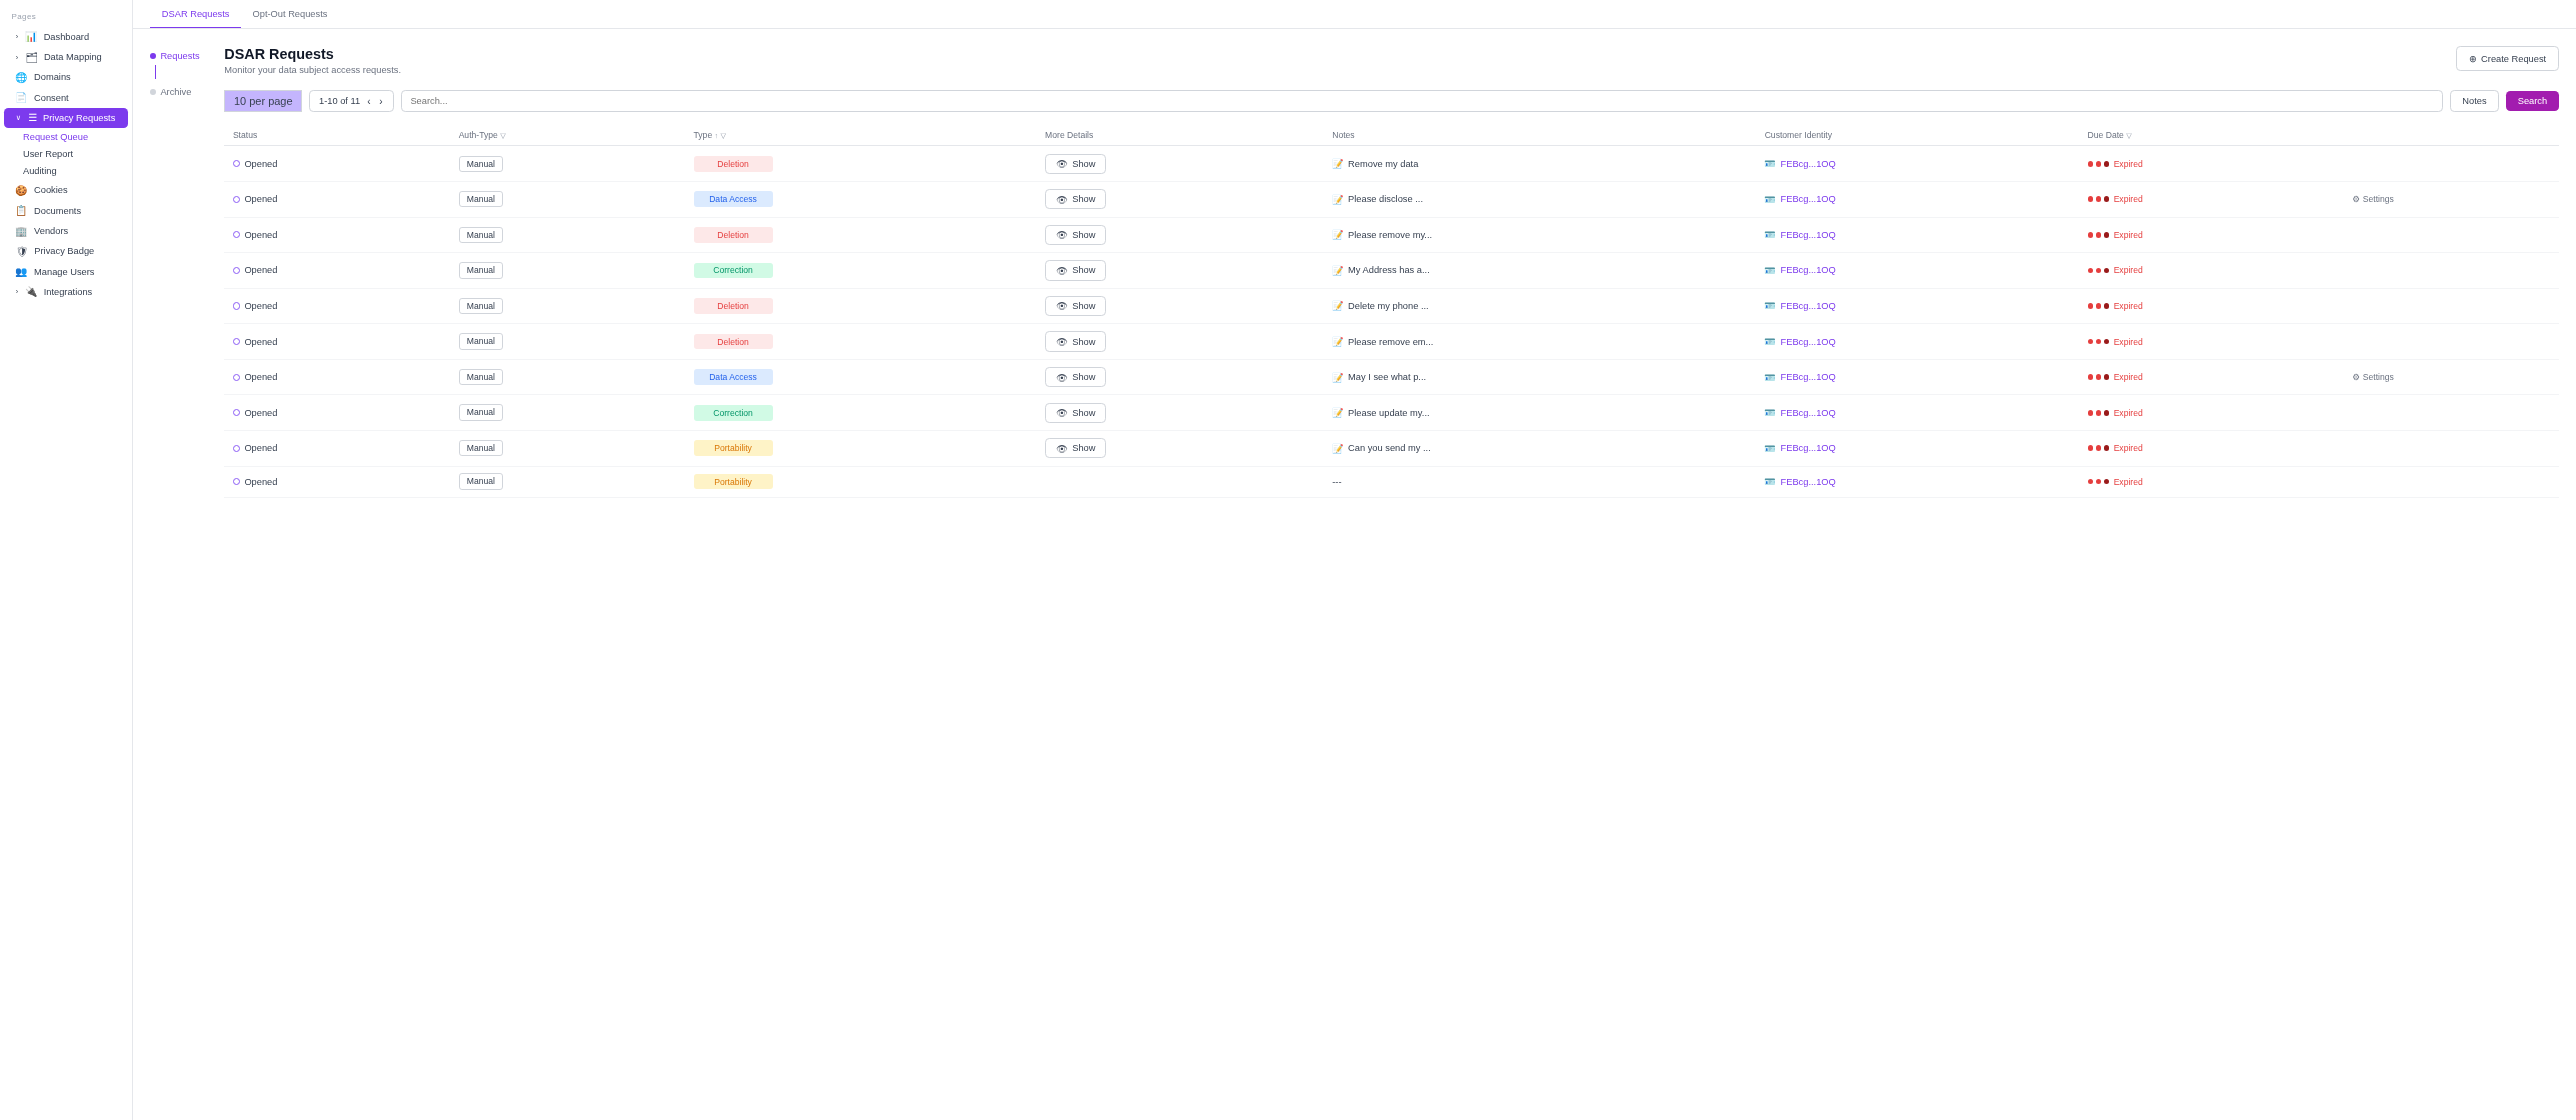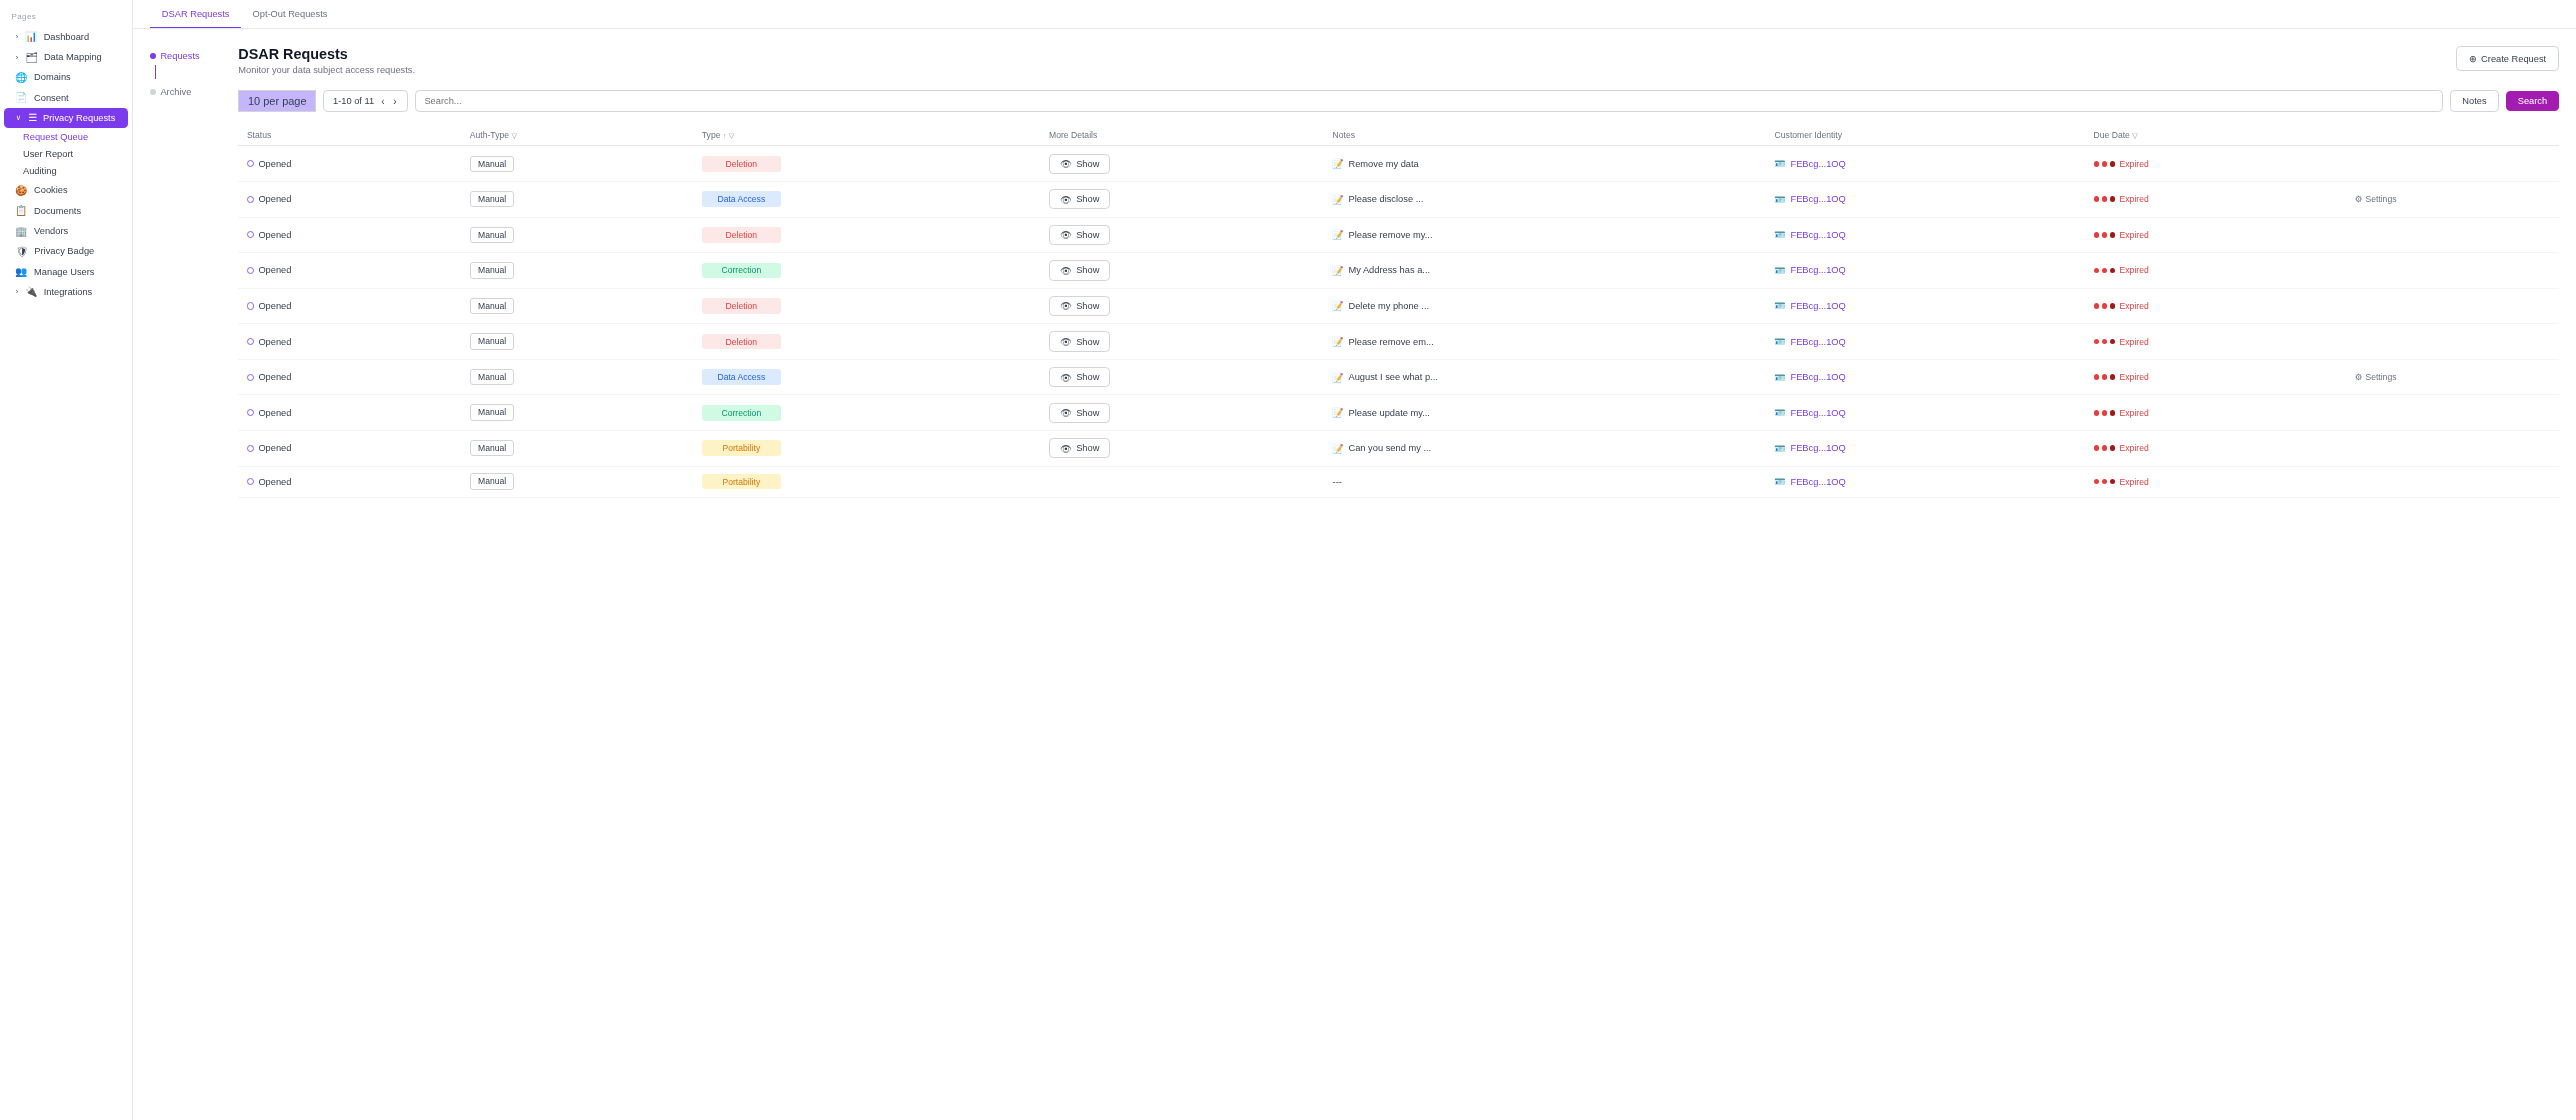--- a/index.html
+++ b/index.html
@@ -17,21 +17,21 @@
 
     
     .main { flex: 1; display: flex; flex-direction: column; overflow: hidden; }
 
     
     .top-tabs { border-bottom: 0.7px solid #e5e7eb; padding: 0 17.3px; display: flex; gap: 0; }
     .top-tab { padding: 8.6px 11.5px; font-size: 9.3px; cursor: pointer; color: #6b7280; border-bottom: 1.4px solid transparent; }
     .top-tab.active { color: #7c3aed; border-bottom-color: #7c3aed; font-weight: 500; }
 
     
-    .content { flex: 1; overflow-y: auto; padding: 17.3px; display: flex; gap: 16px; }
+    .content { flex: 1; overflow-y: auto; padding: 17.3px; display: flex; gap: 2px; }
 
     
     .left-nav { width: 72px; min-width: 72px; }
     .left-nav-item { display: flex; align-items: center; gap: 4.3px; padding: 4.3px 0; font-size: 9.3px; color: #6b7280; cursor: pointer; }
     .left-nav-item.active { color: #7c3aed; }
     .left-nav-dot { width: 5.8px; height: 5.8px; border-radius: 50%; background: #7c3aed; }
     .left-nav-dot-gray { width: 5.8px; height: 5.8px; border-radius: 50%; background: #d1d5db; }
     .left-nav-line { width: 1.4px; height: 14.4px; background: #7c3aed; margin-left: 2.2px; }
 
     
@@ -500,21 +500,21 @@
     </td>
     <td>
       <span class="type-badge type-data-access">Data Access</span>
     </td>
     <td>
       <button class="show-btn"><span>👁</span> Show</button>
     </td>
     <td>
       <div class="notes-cell">
         <span class="note-icon">📝</span>
-        <span>August I see what p...</span>
+        <span>May I see what p...</span>
       </div>
     </td>
     <td>
       <div class="customer-cell">
         <span style="color:#9ca3af;">🪪</span>
         <span style="color:#7c3aed;">FEBcg...1OQ</span>
       </div>
     </td>
     <td>
       <div class="due-cell">

